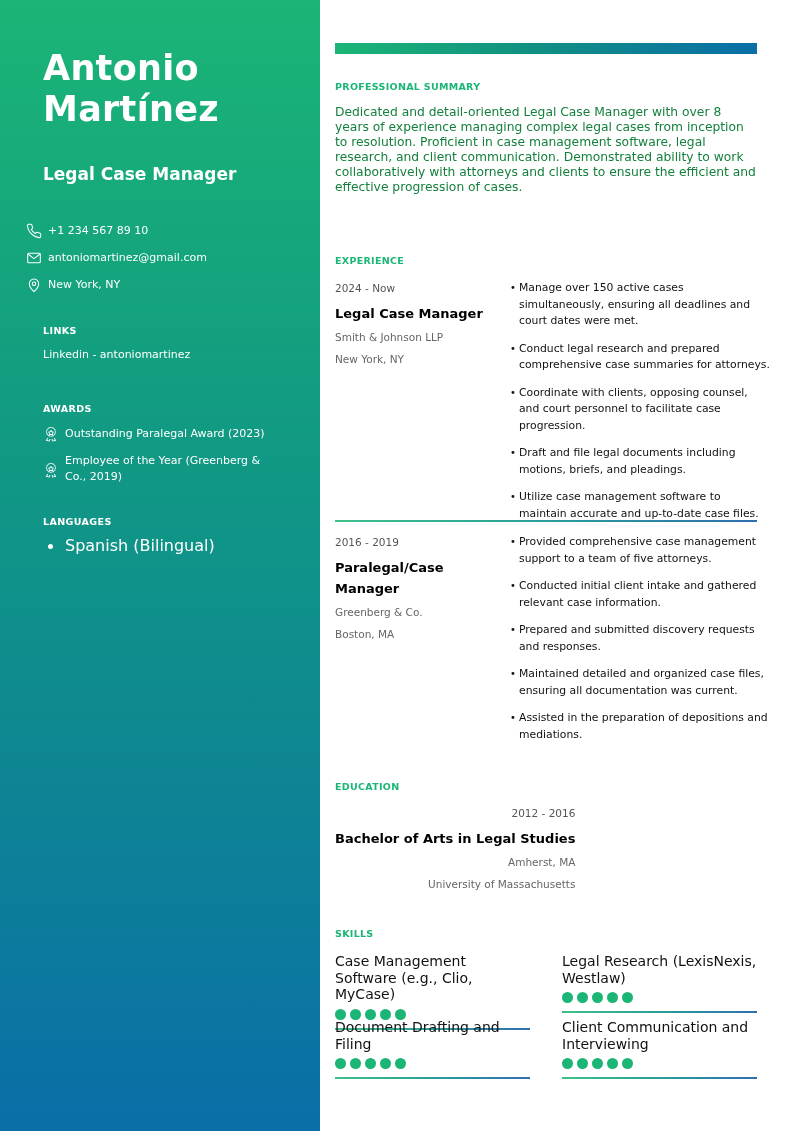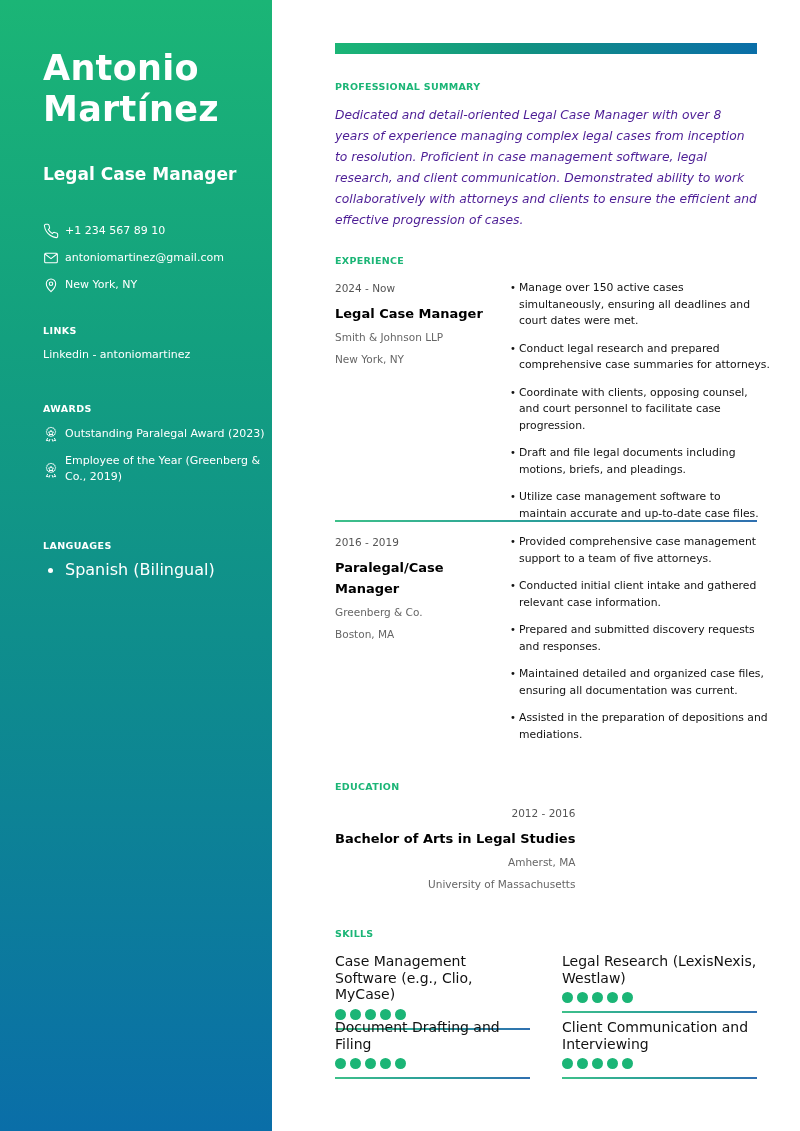--- a/index.html
+++ b/index.html
@@ -1,33 +1,33 @@
 <!DOCTYPE html>
 <html><head>
   <meta charset="utf-8">
   <style>
     * { box-sizing: border-box; margin: 0; padding: 0; }
     html, body { width: 800px; height: 1131px; background: #ffffff; overflow: hidden; }
     body { font-family: "DejaVu Sans", "Liberation Sans", sans-serif; color: #111; position: relative; }
 
     .sidebar {
-      position: absolute; left: 0; top: 0; width: 272px; height: 1131px;
+      position: absolute; left: 0; top: 0; width: 320px; height: 1131px;
       background: linear-gradient(180deg, #1bb576 0%, #13a07f 30%, #0e8a8f 62%, #0a6ea8 100%);
       color: #ffffff;
     }
     .name {
       position: absolute; left: 43px; top: 48px; width: 240px;
       font-family: "DejaVu Sans", sans-serif; font-weight: bold;
       font-size: 35px; line-height: 41px; letter-spacing: 0.3px;
     }
     .role {
       position: absolute; left: 43px; top: 162px;
       font-weight: bold; font-size: 17px; line-height: 24px;
     }
-    .contact { position: absolute; left: 43px; top: 217px; }
+    .contact { position: absolute; left: 26px; top: 217px; }
     .contact-row { display: flex; align-items: center; height: 27px; font-size: 11px; }
     .contact-row .ic { width: 16px; height: 16px; margin-right: 6px; display: inline-flex; }
     .contact-row .ic svg { width: 16px; height: 16px; }
 
     .side-section { position: absolute; left: 43px; width: 230px; }
     .side-heading { font-weight: bold; font-size: 9.5px; letter-spacing: 0.4px; margin-bottom: 11px; }
     .side-text { font-size: 11px; line-height: 16px; }
     .award-row { display: flex; align-items: center; margin-bottom: 11px; font-size: 11px; line-height: 16px; }
     .award-row .ic { width: 16px; height: 16px; margin-right: 6px; margin-top: 1px; flex: none; }
     .lang-row { display: flex; align-items: center; font-size: 16px; line-height: 16px; }
@@ -35,21 +35,21 @@
     .topbar {
       position: absolute; left: 335px; top: 43px; width: 422px; height: 11px;
       background: linear-gradient(90deg, #1bb576 0%, #119181 45%, #0a6ea8 100%);
     }
     .sec-heading {
       position: absolute; left: 335px; font-weight: bold; font-size: 9.5px;
       color: #1bb576; letter-spacing: 0.3px;
     }
     .summary {
       position: absolute; left: 335px; top: 105px; width: 422px;
-      font-size: 12.3px; line-height: 21px; color: #4c1d95; font-style: italic;
+      font-size: 12.3px; line-height: 15px; color: #15803d;
     }
 
     .job { position: absolute; left: 335px; width: 430px; }
     .job-left { position: absolute; left: 0; top: 0; width: 160px; }
     .job-date { font-size: 10.5px; color: #555; line-height: 16px; margin-bottom: 7px; }
     .job-title { font-weight: bold; font-size: 13px; line-height: 21px; color: #000; margin-bottom: 5px; }
     .job-meta { font-size: 10.5px; color: #666; line-height: 16px; margin-bottom: 6px; }
     .job-right { position: absolute; left: 175px; top: 0; width: 260px; }
     .bullet { display: flex; font-size: 10.8px; line-height: 16.5px; margin-bottom: 11px; color: #111; }
     .bullet .dot { width: 9px; flex: none; font-size: 10px; }
@@ -131,21 +131,21 @@
         <svg viewBox="0 0 24 24" width="16" height="16" fill="none" stroke="#fff" stroke-width="1.5" stroke-linejoin="round">
             <path d="M12 2l2 1.6 2.5-.3.9 2.4 2.4.9-.3 2.5L21 11l-1.6 2 .3 2.5-2.4.9-.9 2.4-2.5-.3L12 20l-2-1.5-2.5.3-.9-2.4-2.4-.9.3-2.5L3 11l1.5-2-.3-2.5 2.4-.9.9-2.4 2.5.3z" transform="scale(0.8) translate(3,0)"></path>
             <path d="M12 6.5l1.2 2.4 2.6.4-1.9 1.8.5 2.6-2.4-1.3-2.4 1.3.5-2.6-1.9-1.8 2.6-.4z"></path>
             <path d="M7 18l-2 4 2.5-.5L9 23l1.5-3.5M17 18l2 4-2.5-.5L15 23l-1.5-3.5"></path>
           </svg>
       </span>
       <span>Employee of the Year (Greenberg &amp; Co., 2019)</span>
     </div>
   </section>
 
-  <section class="side-section" style="top:540px;">
+  <section class="side-section" style="top:516px;">
     <div class="side-heading">LANGUAGES</div>
     <div class="lang-row">
       <span class="lang-dot"></span>
       <span>Spanish (Bilingual)</span>
     </div>
   </section>
 </aside>
 
 <div class="topbar"></div>
 

